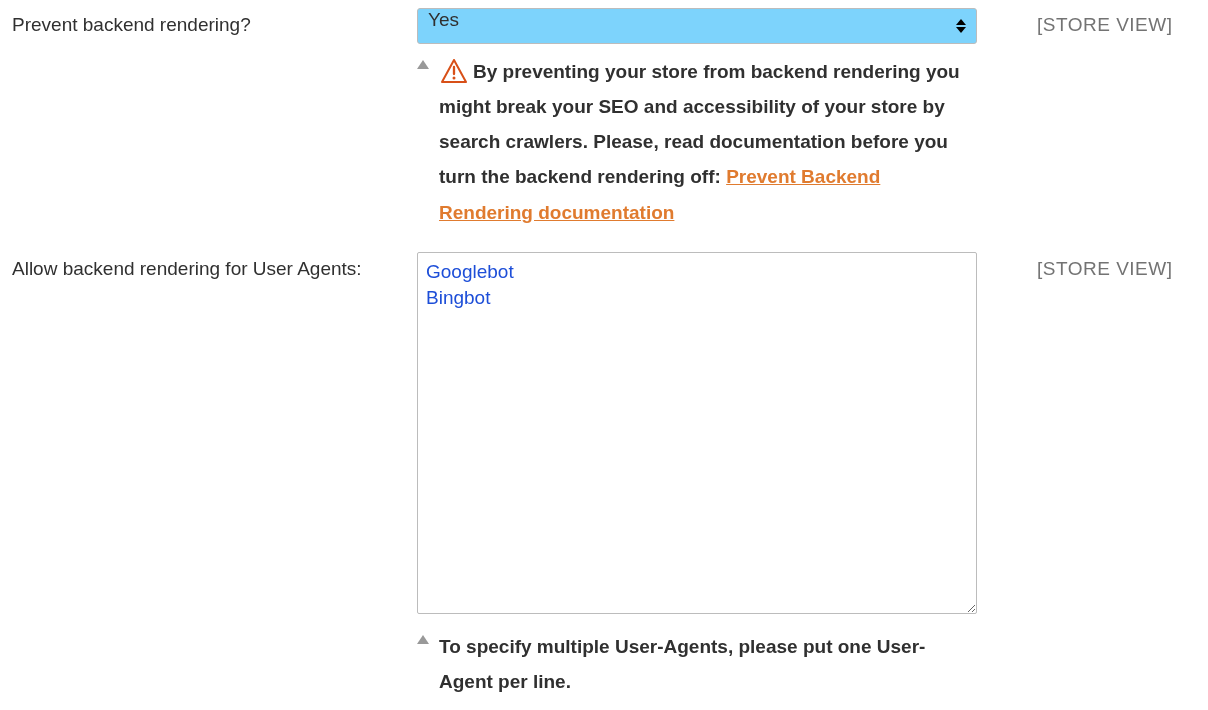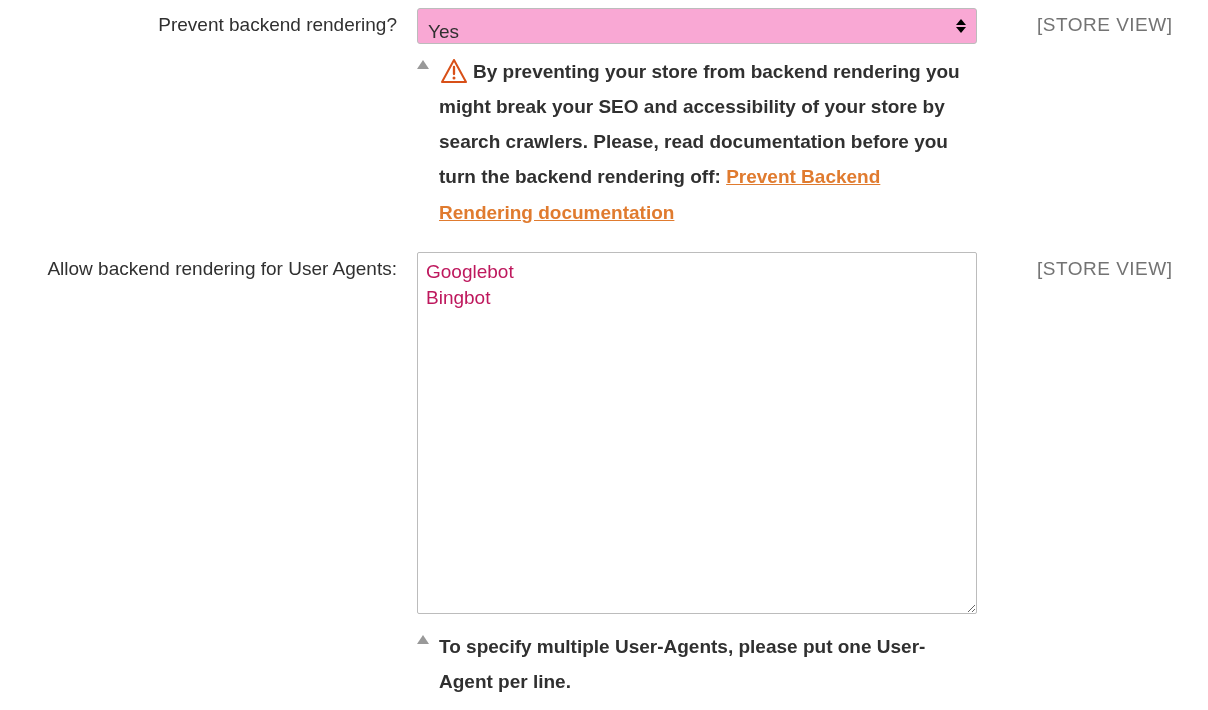--- a/index.html
+++ b/index.html
@@ -15,41 +15,40 @@
   .field-row {
     display: flex;
     align-items: flex-start;
     margin-bottom: 10px;
   }
   .label-col {
     width: 405px;
     padding-top: 6px;
     padding-right: 20px;
     color: #303030;
-    text-align: right;
   }
   .control-col {
     width: 570px;
   }
   .scope-col {
     flex: 1;
     padding-top: 6px;
     padding-left: 50px;
     color: #737373;
     letter-spacing: 0.5px;
   }
   .select-wrap {
     position: relative;
     width: 560px;
     border: 1px solid #bcbcbc;
     border-radius: 3px;
-    background: #f9a8d4;
+    background: #7dd3fc;
     height: 36px;
     display: flex;
-    align-items: flex-end;
+    align-items: flex-start;
     padding: 0 34px 0 10px;
     cursor: pointer;
   }
   .select-wrap .arrows {
     position: absolute;
     right: 10px;
     top: 50%;
     transform: translateY(-50%);
     display: flex;
     flex-direction: column;
@@ -100,21 +99,21 @@
   textarea.agents {
     width: 560px;
     height: 362px;
     border: 1px solid #bcbcbc;
     border-radius: 2px;
     padding: 6px 8px;
     font-family: Helvetica, Arial, sans-serif;
     font-size: 19px;
     line-height: 1.4;
     resize: both;
-    color: #be185d;
+    color: #1d4ed8;
   }
 </style>
 </head>
 <body>
 
 <div class="field-row">
   <div class="label-col">Prevent backend rendering?</div>
   <div class="control-col">
     <div class="select-wrap">
       <span>Yes</span>

